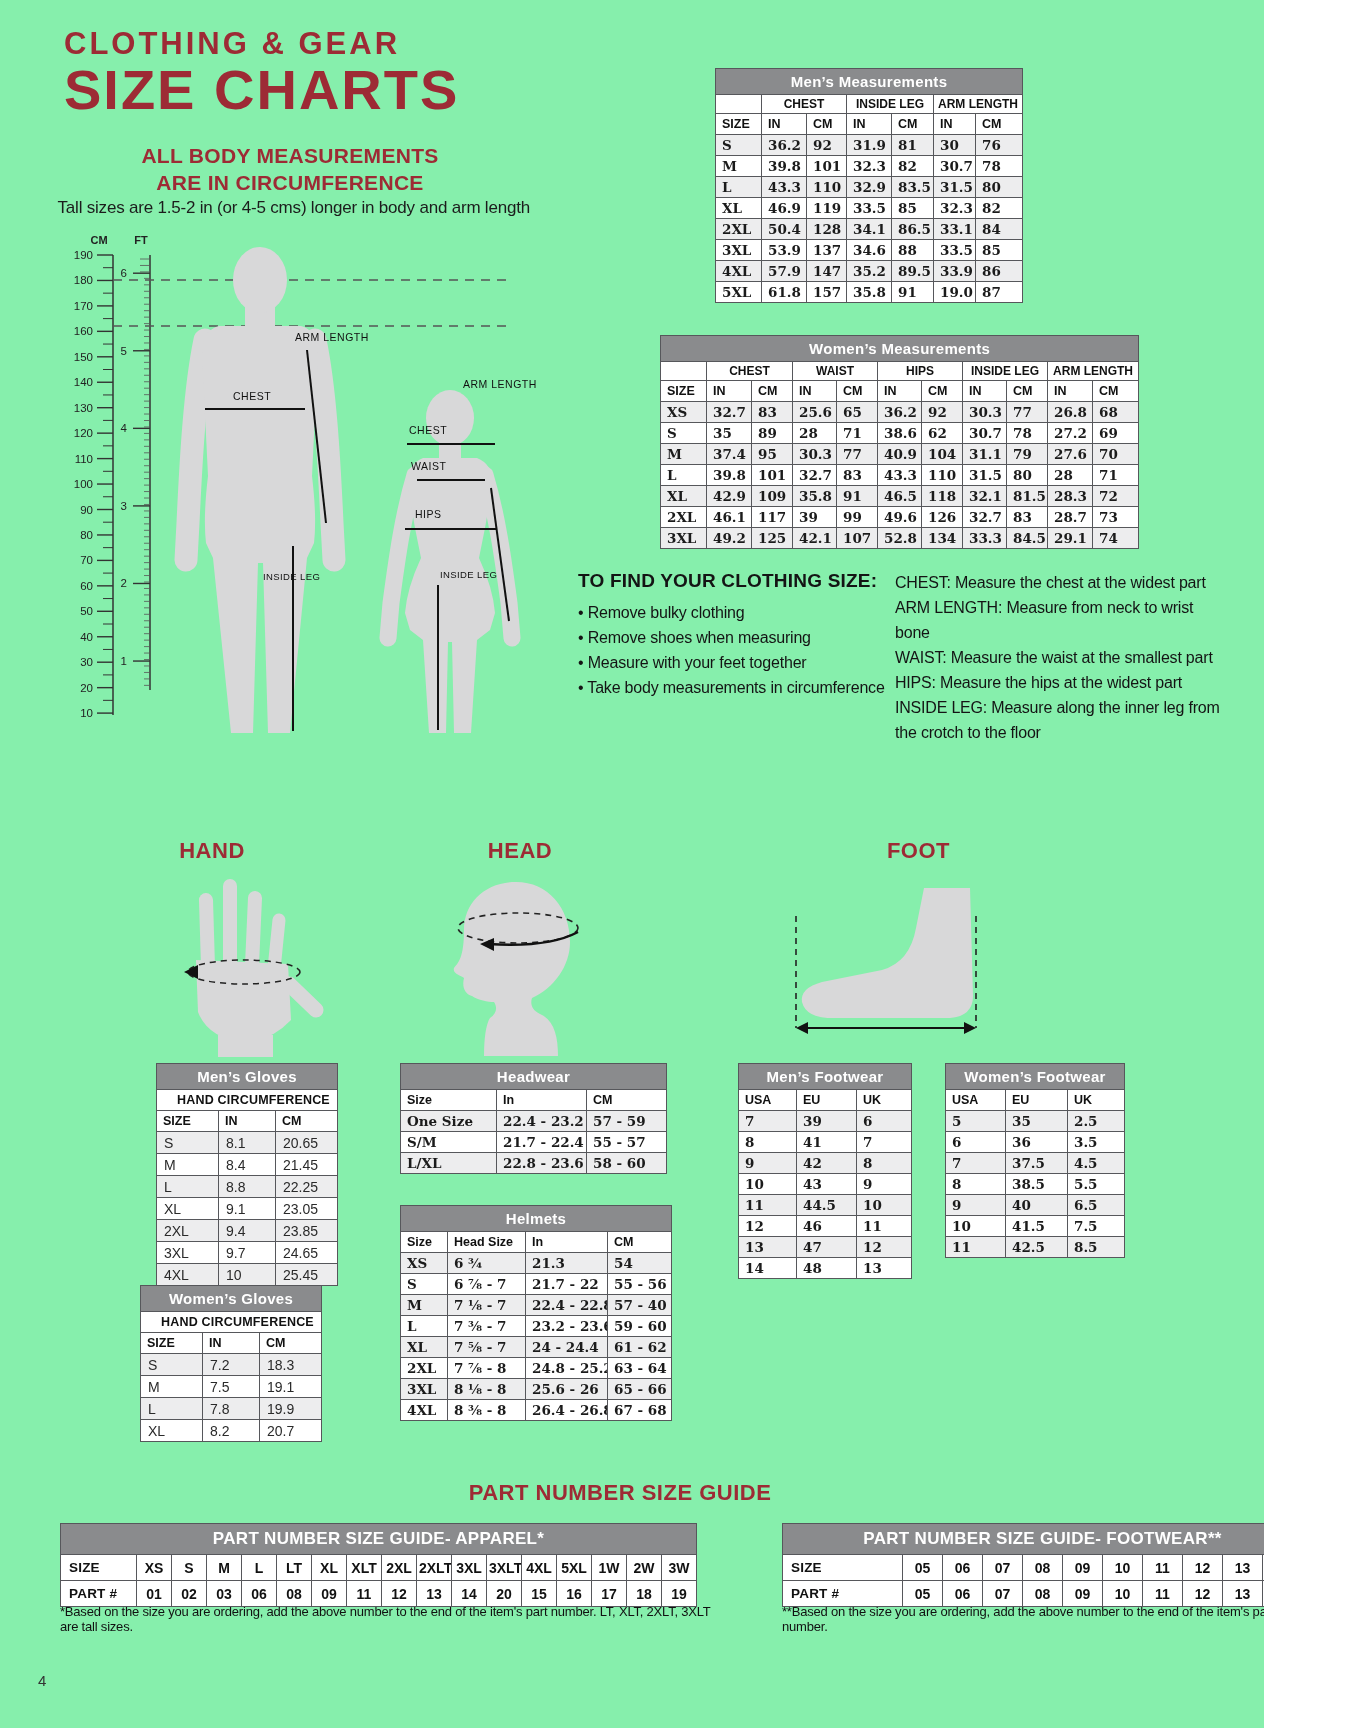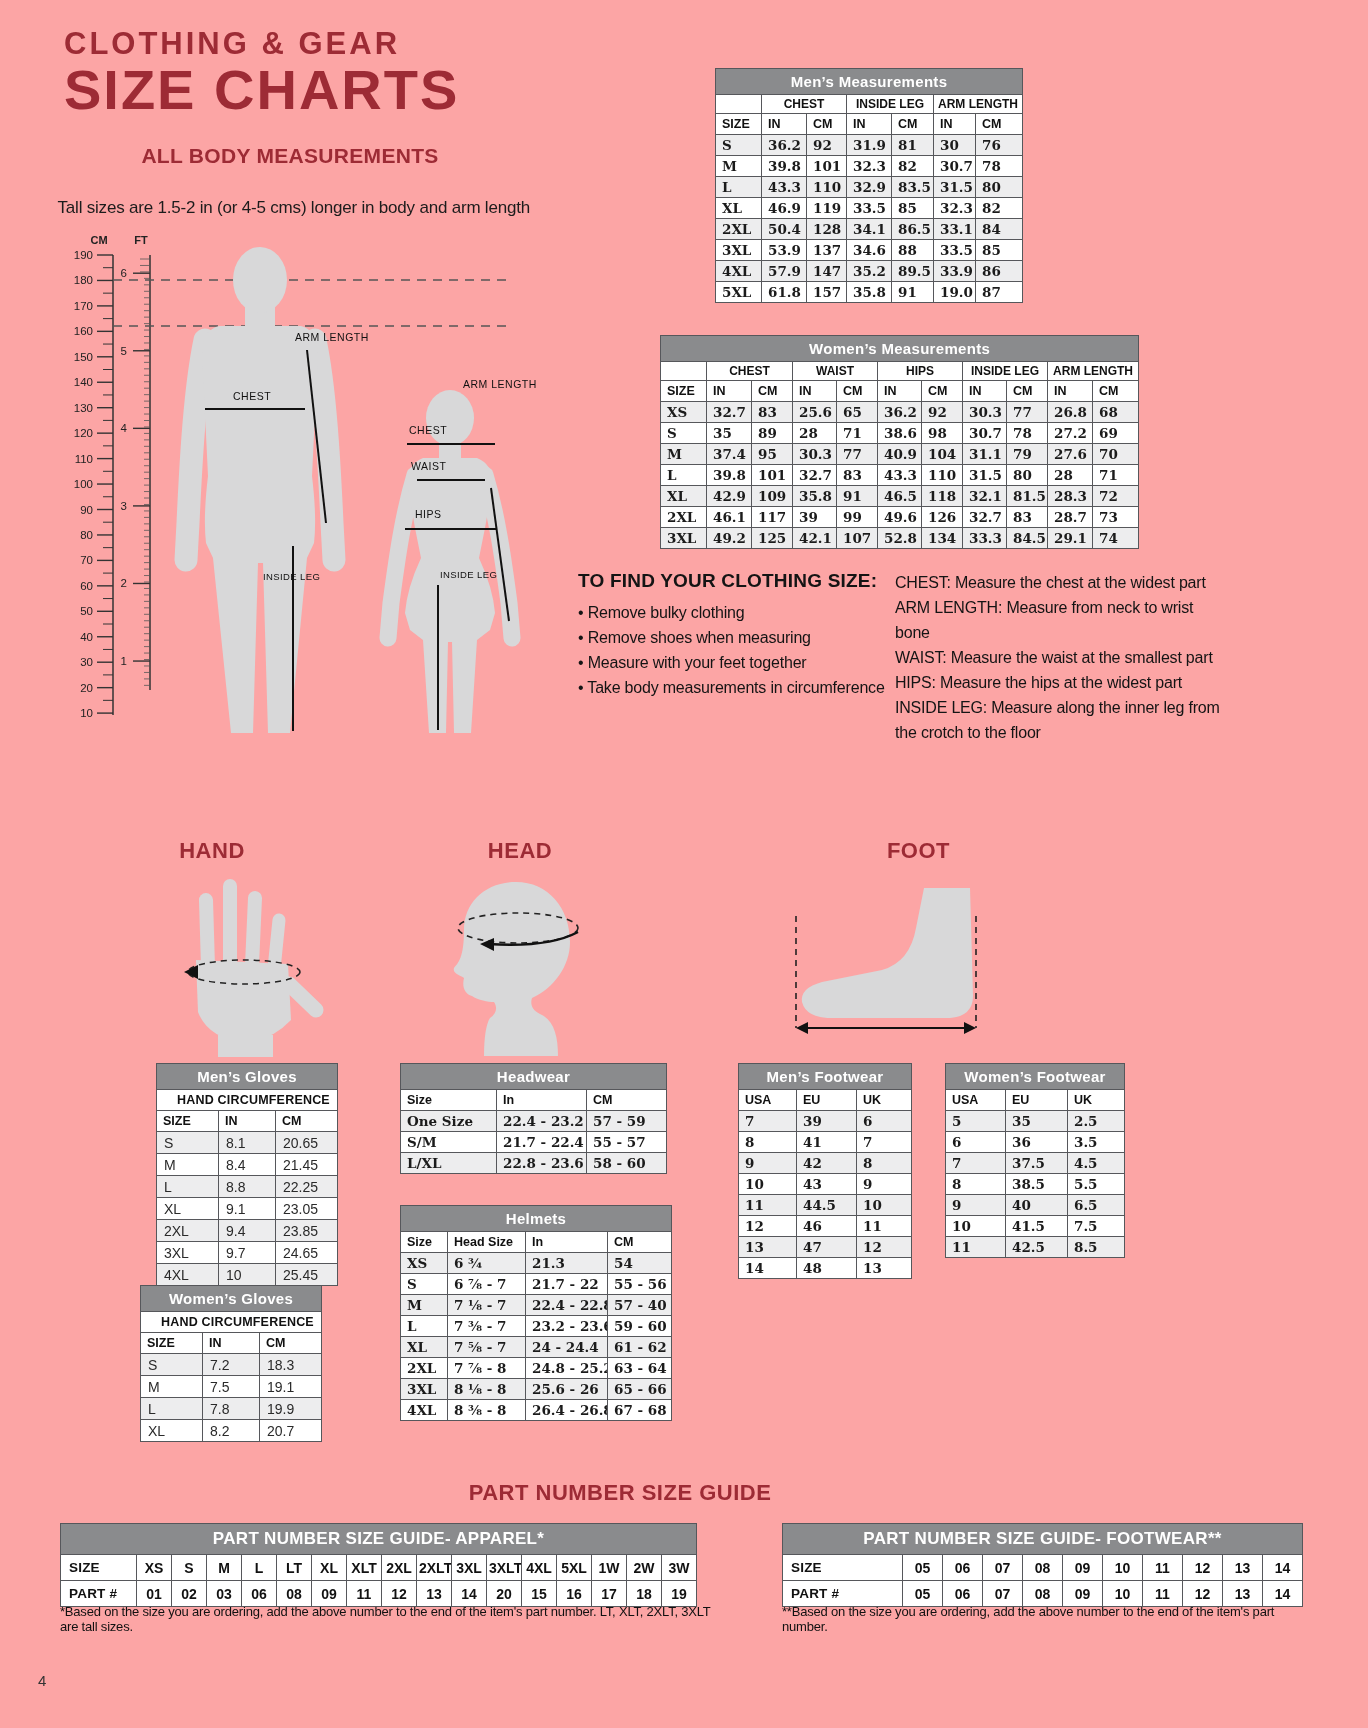--- a/index.html
+++ b/index.html
@@ -1,18 +1,18 @@
 <!DOCTYPE html>
 <html><head>
 <meta charset="utf-8">
 <style>
   * { margin:0; padding:0; box-sizing:border-box; }
   html,body { background:#ffffff; }
   #page {
-    position:relative; width:1368px; height:1728px; background:#fca5a5;
+    position:relative; width:1264px; height:1728px; background:#86efac;
     font-family:"Liberation Sans", sans-serif; overflow:hidden;
   }
   .abs { position:absolute; }
 
   
   .title1 { font-size:31px; font-weight:bold; letter-spacing:3px; color:#9d2b35; }
   .title2 { font-size:56px; font-weight:bold; letter-spacing:2px; color:#9d2b35; line-height:1.0; }
   .red-sub { font-size:21px; font-weight:bold; color:#9d2b35; text-align:center; line-height:1.3; letter-spacing:0.3px;}
   .note { font-size:17px; color:#1c1c1c; text-align:right; letter-spacing:-0.2px; }
   .section-h { font-size:22px; font-weight:bold; color:#9d2b35; text-align:center; letter-spacing:0.5px; }
@@ -63,20 +63,21 @@
 
 <div id="page">
 
   <div class="abs" style="left:64px; top:26px;">
     <div class="title1">CLOTHING &amp; GEAR</div>
     <div class="title2">SIZE CHARTS</div>
   </div>
 
   <div class="abs red-sub" style="left:95px; top:142px; width:390px;">
     <div>ALL BODY MEASUREMENTS</div>
+    <div>ARE IN CIRCUMFERENCE</div>
   </div>
 
   <div class="abs note" style="left:50px; top:198px; width:480px;">Tall sizes are 1.5-2 in (or 4-5 cms) longer in body and arm length</div>
 
   <svg class="abs" style="left:55px; top:228px;" width="500" height="515" viewBox="0 0 500 515">
 
     <text x="44" y="16" text-anchor="middle" font-size="11" font-weight="bold" fill="#222">CM</text>
     <text x="86" y="16" text-anchor="middle" font-size="11" font-weight="bold" fill="#222">FT</text>
 
     <line x1="58" y1="27" x2="58" y2="487" stroke="#333" stroke-width="1.5"></line>
@@ -415,21 +416,21 @@
           <td class="">26.8</td>
           <td class="">68</td>
         </tr>
         <tr class="t-row even">
           <td class="first">S</td>
           <td class="">35</td>
           <td class="">89</td>
           <td class="">28</td>
           <td class="">71</td>
           <td class="">38.6</td>
-          <td class="">98</td>
+          <td class="">62</td>
           <td class="">30.7</td>
           <td class="">78</td>
           <td class="">27.2</td>
           <td class="">69</td>
         </tr>
         <tr class="t-row odd">
           <td class="first">M</td>
           <td class="">37.4</td>
           <td class="">95</td>
           <td class="">30.3</td>

